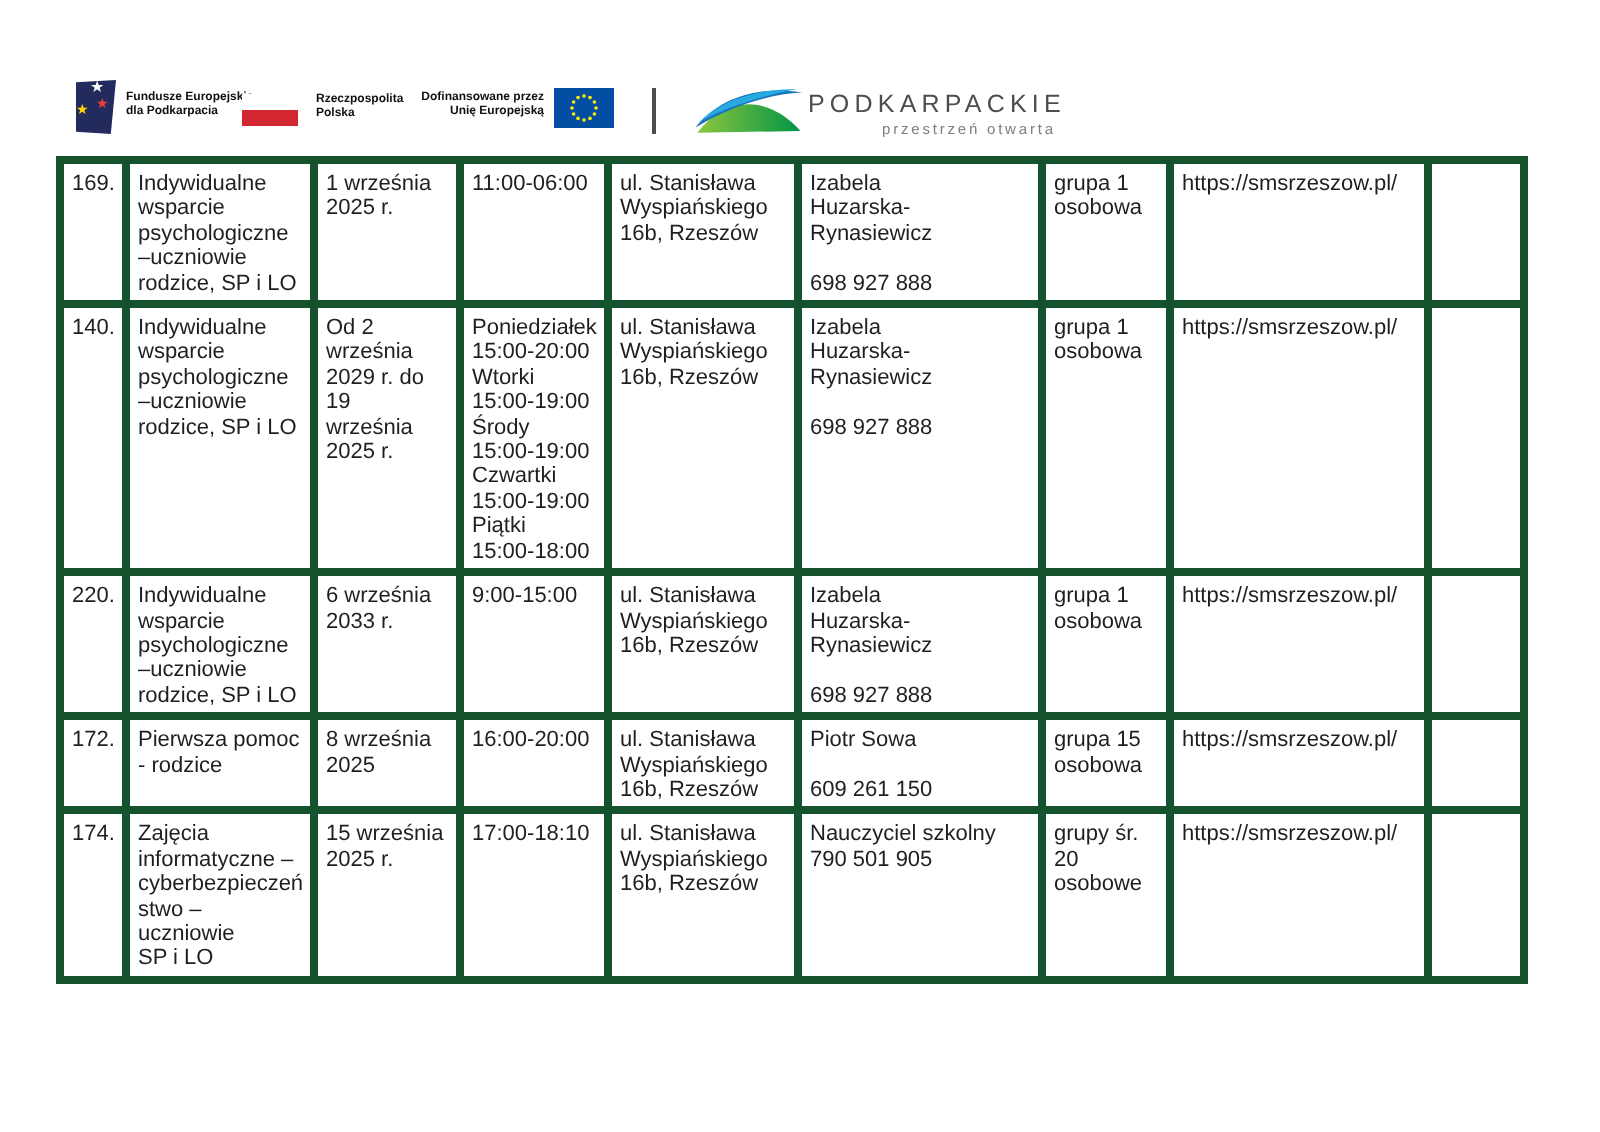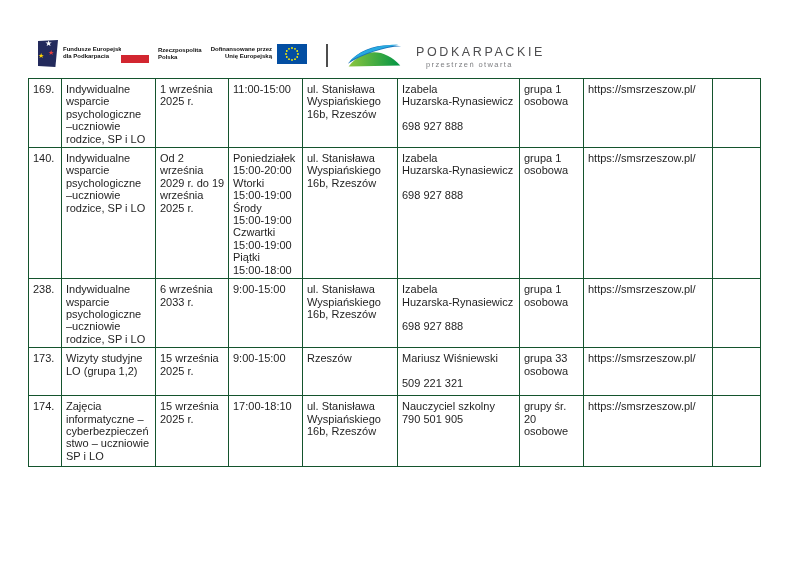--- a/index.html
+++ b/index.html
@@ -21,31 +21,31 @@
   .logo-text{position:absolute;font-size:6px;line-height:7px;font-weight:bold;color:#101010;}
   .fe-text{left:63px;top:46px;}
   .pl-flag{position:absolute;left:121px;top:47px;width:28px;height:16px;}
   .pl-flag .w{width:28px;height:8px;background:#ffffff;}
   .pl-flag .r{width:28px;height:8px;background:#d22630;}
   .rp-text{left:158px;top:47px;}
   .eu-text{left:190px;top:46px;width:82px;text-align:right;}
   .eu-flag{position:absolute;left:277px;top:44px;}
   .logo-divider{position:absolute;left:326px;top:44px;width:1.5px;height:23px;background:#4d4d4d;}
   .pk-wave{position:absolute;left:346px;top:40px;}
-  .pk-text{position:absolute;left:416px;top:45px;}
+  .pk-text{position:absolute;left:404px;top:45px;}
   .pk-title{font-size:12.5px;letter-spacing:2.6px;color:#4d4d4f;font-weight:normal;}
-  .pk-sub{font-size:7.5px;letter-spacing:1.4px;color:#7d7e81;margin-left:10px;margin-top:1px;}
+  .pk-sub{font-size:7.5px;letter-spacing:1.4px;color:#7d7e81;margin-left:37px;margin-top:1px;}
 
   
   table.sched{
     position:absolute;left:28px;top:78px;width:732px;
     border-collapse:collapse;table-layout:fixed;
   }
   table.sched td{
-    border:1px solid #14532d;
+    border:4px solid #14532d;
     vertical-align:top;
     padding:4px 3px 2px 4px;
     font-size:11px;line-height:12.4px;color:#1f1f1f;
     white-space:pre-line;overflow:hidden;
   }
   tr.h0{height:65px}
   tr.h1{height:128px}
   tr.h2{height:68px}
   tr.h3{height:47px}
   tr.h4{height:48px}
@@ -133,21 +133,21 @@
     <tbody>
       <tr class="h0">
         <td>169.</td>
         <td>Indywidualne
 wsparcie
 psychologiczne
 –uczniowie
 rodzice, SP i LO</td>
         <td>1 września
 2025 r.</td>
-        <td>11:00-15:00</td>
+        <td>11:00-06:00</td>
         <td>ul. Stanisława
 Wyspiańskiego
 16b, Rzeszów</td>
         <td>Izabela
 Huzarska-Rynasiewicz
 
 698 927 888</td>
         <td>grupa 1
 osobowa</td>
         <td>https://smsrzeszow.pl/</td>
@@ -181,53 +181,55 @@
         <td>Izabela
 Huzarska-Rynasiewicz
 
 698 927 888</td>
         <td>grupa 1
 osobowa</td>
         <td>https://smsrzeszow.pl/</td>
         <td></td>
       </tr>
       <tr class="h2">
-        <td>238.</td>
+        <td>220.</td>
         <td>Indywidualne
 wsparcie
 psychologiczne
 –uczniowie
 rodzice, SP i LO</td>
         <td>6 września
 2033 r.</td>
         <td>9:00-15:00</td>
         <td>ul. Stanisława
 Wyspiańskiego
 16b, Rzeszów</td>
         <td>Izabela
 Huzarska-Rynasiewicz
 
 698 927 888</td>
         <td>grupa 1
 osobowa</td>
         <td>https://smsrzeszow.pl/</td>
         <td></td>
       </tr>
-      <tr class="h4">
-        <td>173.</td>
-        <td>Wizyty studyjne
-LO (grupa 1,2)</td>
-        <td>15 września
-2025 r.</td>
-        <td>9:00-15:00</td>
-        <td>Rzeszów</td>
-        <td>Mariusz Wiśniewski
-
-509 221 321</td>
-        <td>grupa 33
+      <tr class="h3">
+        <td>172.</td>
+        <td>Pierwsza pomoc
+- rodzice</td>
+        <td>8 września
+2025</td>
+        <td>16:00-20:00</td>
+        <td>ul. Stanisława
+Wyspiańskiego
+16b, Rzeszów</td>
+        <td>Piotr Sowa
+
+609 261 150</td>
+        <td>grupa 15
 osobowa</td>
         <td>https://smsrzeszow.pl/</td>
         <td></td>
       </tr>
       <tr class="h5">
         <td>174.</td>
         <td>Zajęcia
 informatyczne –
 cyberbezpieczeń
 stwo – uczniowie

